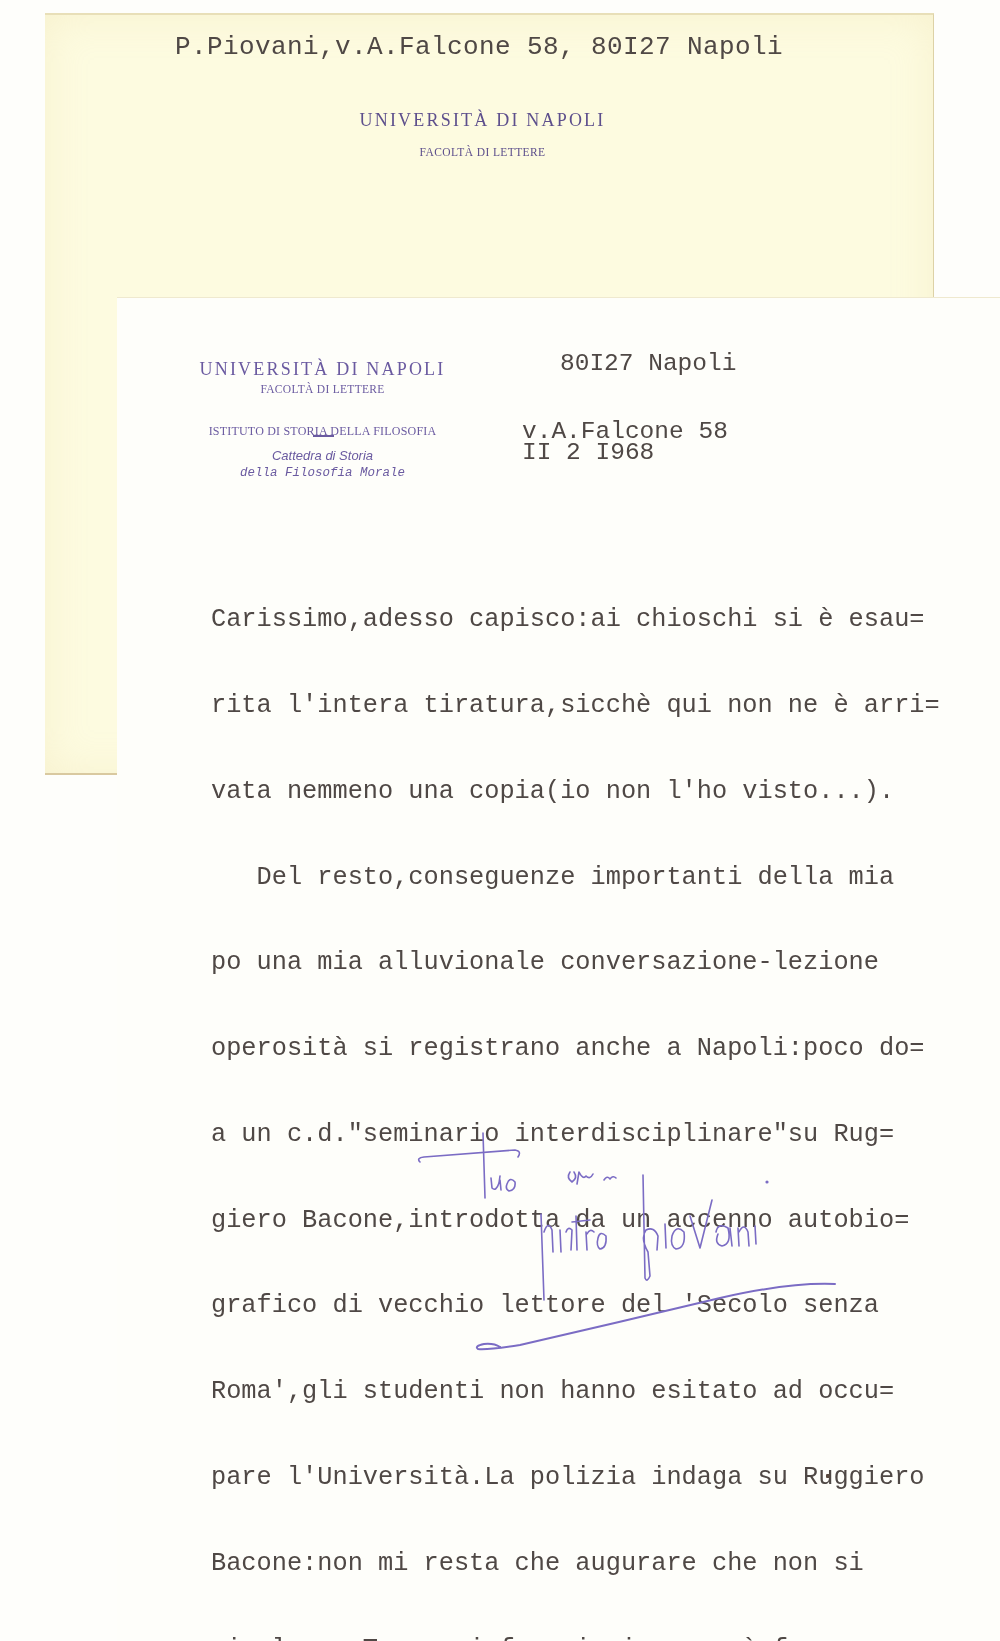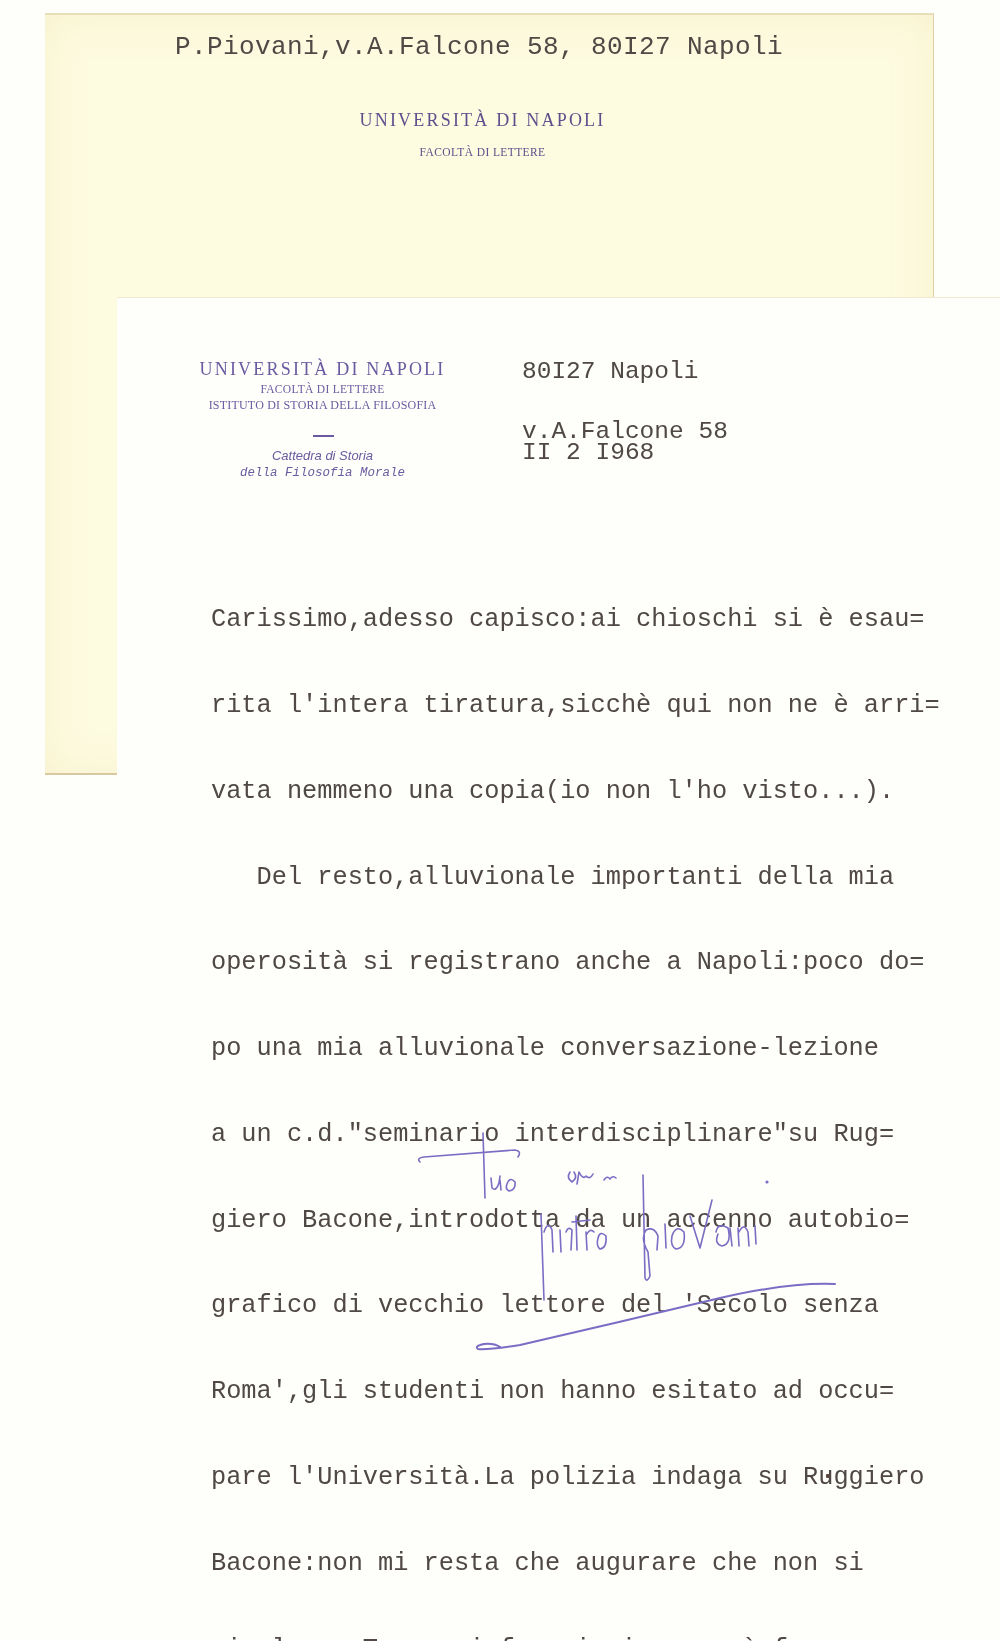--- a/index.html
+++ b/index.html
@@ -34,28 +34,28 @@
     color: #5d4f8c; white-space: nowrap;
   }
   .sheet {
     position: absolute; left: 117px; top: 297px; width: 883px; height: 1344px;
     background: #fefefa;
     border-top: 1px solid #efe9cf;
   }
   .lh { position: absolute; text-align: center; color: #6a5aa0; white-space: nowrap; }
   .lh-univ { left: 63px; top: 61px; width: 285px; font-family: "Liberation Serif", serif; font-size: 18px; letter-spacing: 2.2px; }
   .lh-fac { left: 63px; top: 85px; width: 285px; font-family: "Liberation Serif", serif; font-size: 11.5px; letter-spacing: 0.3px; }
-  .lh-ist { left: 63px; top: 100px; width: 285px; font-family: "Liberation Serif", serif; font-size: 12px; letter-spacing: 0.2px; }
+  .lh-ist { left: 63px; top: 126px; width: 285px; font-family: "Liberation Serif", serif; font-size: 12px; letter-spacing: 0.2px; }
   .lh-rule { position: absolute; left: 196px; top: 137px; width: 21px; height: 2px; background: #6a5aa0; }
   .lh-catt1 { left: 63px; top: 150px; width: 285px; font-family: "Liberation Sans", sans-serif; font-style: italic; font-size: 13px; }
   .lh-catt2 { left: 63px; top: 168px; width: 285px; font-family: Liberation Mono, monospace; font-style: italic; font-size: 12.5px; }
 
   .typed { font-family: "Liberation Mono", monospace; color: #4f4845; white-space: pre; }
   .addr { position: absolute; left: 405px; font-size: 24.5px; }
-  .addr1 { top: 60px; }
+  .addr1 { top: 52px; margin-left: 38px; }
   .addr2 { top: 81px; margin-top: 39px; }
   .addr3 { top: 141px; text-align: right; }
 
   .body-text {
     position: absolute; left: 94px; top: 251px;
     font-size: 25.3px; line-height: 28.6px;
   }
   .body-line { display: block; height: 28.6px; }
 
   .sig-svg { position: absolute; left: 0; top: 0; width: 1000px; height: 1641px; pointer-events: none; }
@@ -80,23 +80,23 @@
   <div class="lh lh-catt2">della Filosofia Morale</div>
 
   <div class="typed addr addr1">80I27 Napoli</div>
   <div class="typed addr addr2">v.A.Falcone 58</div>
   <div class="typed addr addr3">II 2 I968</div>
 
   <div class="typed body-text">
     <span class="body-line">Carissimo,adesso capisco:ai chioschi si è esau=</span>
     <span class="body-line">rita l'intera tiratura,sicchè qui non ne è arri=</span>
     <span class="body-line">vata nemmeno una copia(io non l'ho visto...).</span>
-    <span class="body-line">   Del resto,alluvionale importanti della mia</span>
+    <span class="body-line">   Del resto,conseguenze importanti della mia</span>
+    <span class="body-line">po una mia alluvionale conversazione-lezione</span>
     <span class="body-line">operosità si registrano anche a Napoli:poco do=</span>
-    <span class="body-line">po una mia alluvionale conversazione-lezione</span>
     <span class="body-line">a un c.d."seminario interdisciplinare"su Rug=</span>
     <span class="body-line">giero Bacone,introdotta da un accenno autobio=</span>
     <span class="body-line">grafico di vecchio lettore del 'Secolo senza</span>
     <span class="body-line">Roma',gli studenti non hanno esitato ad occu=</span>
     <span class="body-line">pare l'Università.La polizia indaga su Ruggiero</span>
     <span class="body-line">Bacone:non mi resta che augurare che non si</span>
     <span class="body-line">rivolga a Te per infomazioni:se così fosse,</span>
     
     
     

